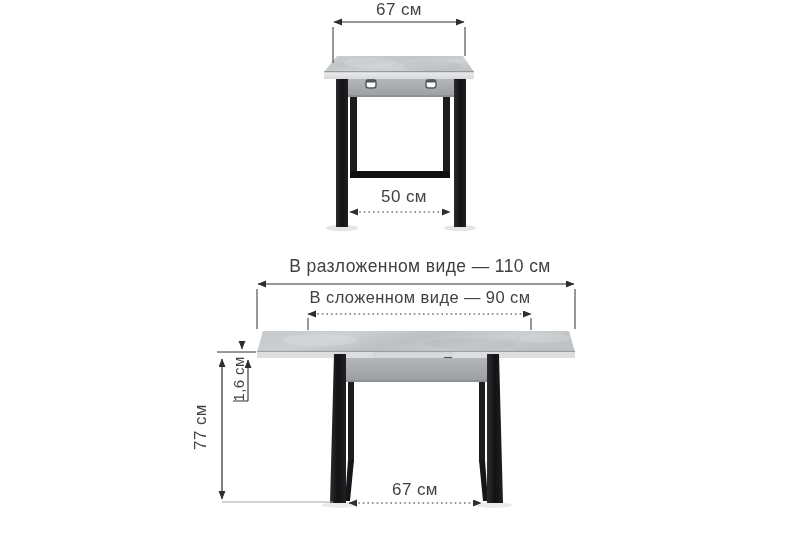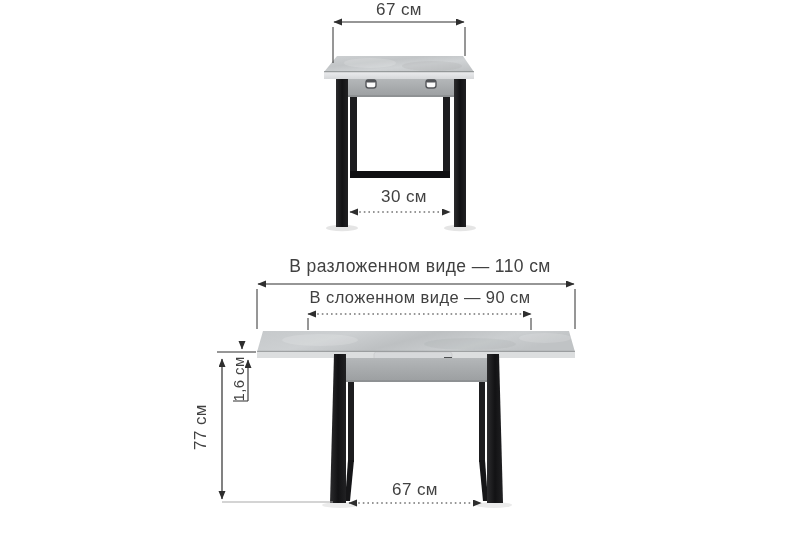--- a/index.html
+++ b/index.html
@@ -148,20 +148,20 @@
       <line x1="222" y1="359" x2="222" y2="499" marker-start="url(#ah)" marker-end="url(#ah)"></line>
       <line x1="222" y1="502" x2="333" y2="502" stroke="#a9a9a9" stroke-width="1"></line>
     </g>
 
     <g stroke="#2e2e2e" stroke-width="1.2">
       <line x1="349" y1="503" x2="481" y2="503" stroke-dasharray="1.6 3" marker-start="url(#ah)" marker-end="url(#ah)"></line>
     </g>
   </svg>
 
   <div class="hlabel fs17" style="left:399px;top:1px;">67 см</div>
-  <div class="hlabel fs17" style="left:404px;top:188px;">30 см</div>
+  <div class="hlabel fs17" style="left:404px;top:188px;">50 см</div>
   <div class="hlabel fs175" style="left:420px;top:257px;">В разложенном виде — 110 см</div>
   <div class="hlabel fs165" style="left:420px;top:288px;">В сложенном виде — 90 см</div>
   <div class="vlabel fs15" style="left:239px;top:379px;">1,6 см</div>
   <div class="vlabel fs17" style="left:201px;top:427px;">77 см</div>
   <div class="hlabel fs17" style="left:415px;top:481px;">67 см</div>
 
 </div>
 
 </body></html>

